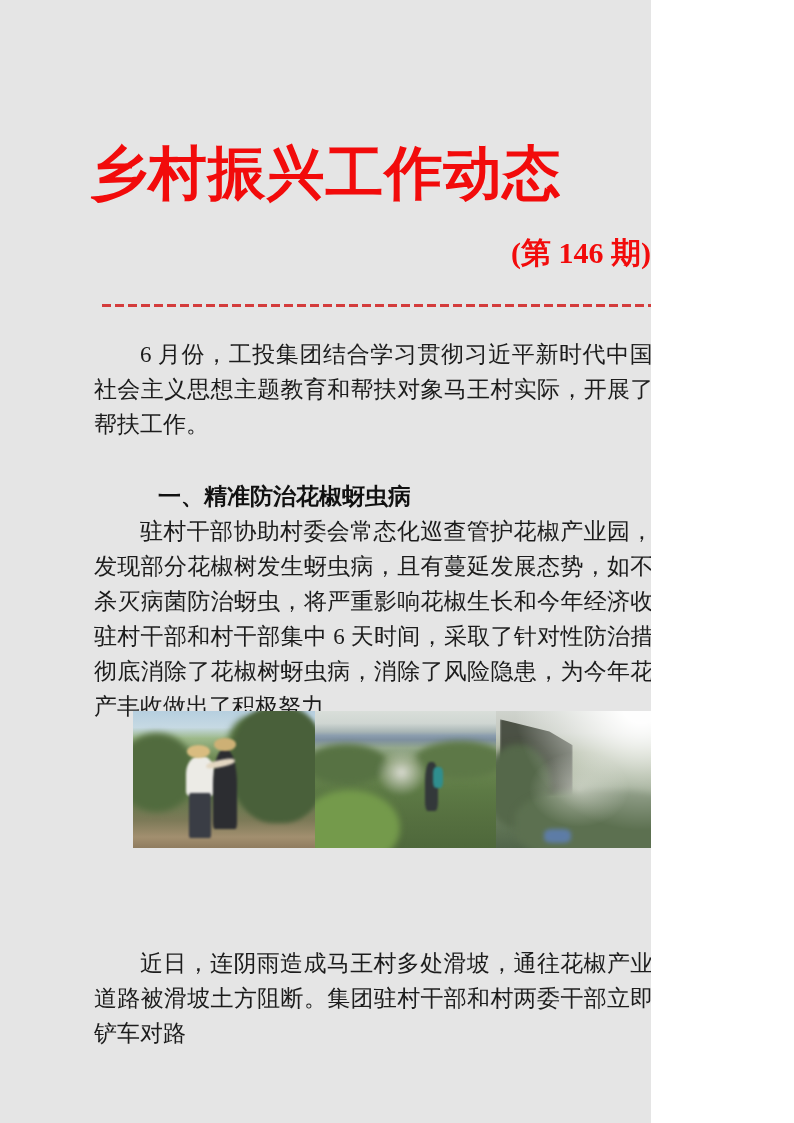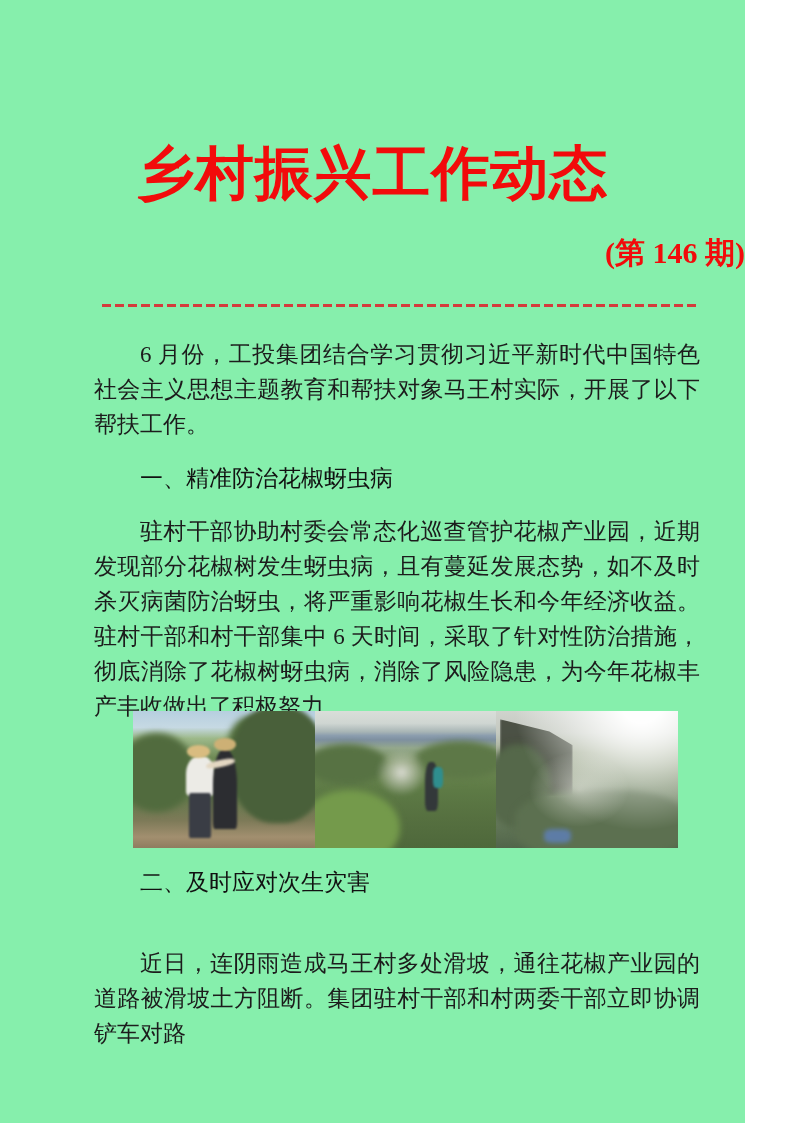--- a/index.html
+++ b/index.html
@@ -1,20 +1,20 @@
 <!DOCTYPE html>
 <html lang="zh"><head>
 <meta charset="utf-8">
 <style>
   html, body { margin: 0; padding: 0; background: #ffffff; }
   .page {
     position: relative;
-    width: 745px;
+    width: 651px;
     height: 1123px;
-    background: #86efac;
+    background: #e5e5e5;
     overflow: hidden;
     font-family: "Liberation Serif", "DejaVu Serif", serif;
     color: #1c1c1c;
   }
   .masthead-title {
     position: absolute;
     top: 138px; left: 0; right: 0;
     text-align: center;
     font-size: 58px;
     line-height: 72px;
@@ -51,24 +51,24 @@
   .para-intro   { top: 337px; }
   .para-sec1    { top: 514px; }
   .para-sec2    { top: 917px; margin-top: 29px; }
   .section-heading {
     position: absolute;
     left: 94px;
     width: 606px;
     font-family: "Liberation Sans", "DejaVu Sans", sans-serif;
     font-size: 23px;
     line-height: 30px;
-    font-weight: 400;
+    font-weight: 700;
     text-indent: 2em;
     color: #111111;
-    margin: 0;
+    margin: 18px;
   }
   .heading-1 { top: 463px; }
   .heading-2 { top: 867px; }
 
   
   .photo-strip {
     position: absolute;
     top: 711px; left: 133px;
     width: 545px; height: 137px;
     display: flex;
@@ -170,17 +170,16 @@
       <div class="p3-shed blur1"></div>
       <div class="p3-tree-left blur3"></div>
       <div class="p3-trees-low blur3"></div>
       <div class="p3-haze"></div>
       <div class="p3-sun"></div>
       <div class="p3-tarp blur2"></div>
     </div>
 
   </div>
 
-  <h2 class="section-heading heading-2">二、及时应对次生灾害</h2>
 
   <p class="body-para para-sec2">近日，连阴雨造成马王村多处滑坡，通往花椒产业园的道路被滑坡土方阻断。集团驻村干部和村两委干部立即协调铲车对路</p>
 
 </div>
 
 </body></html>

